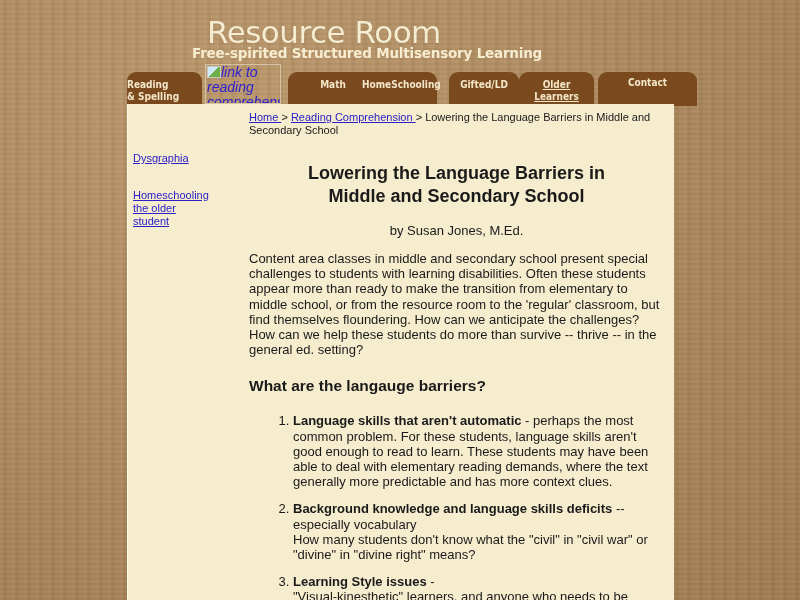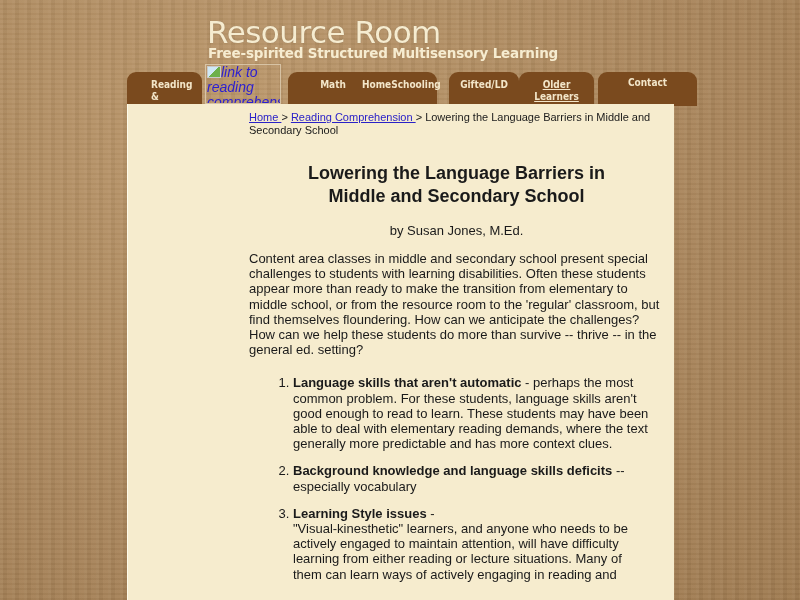--- a/index.html
+++ b/index.html
@@ -13,33 +13,33 @@
     font-family:"Liberation Sans", sans-serif;
     position:relative;
   }
   .brand-title {
     position:absolute; left:207px; top:14px;
     font-family:"DejaVu Sans", sans-serif; font-weight:normal;
     font-size:31px; color:#f6ecd0; letter-spacing:-0.5px;
     text-shadow:0 0 1px rgba(0,0,0,0.25);
   }
   .brand-sub {
-    position:absolute; left:208px; top:45px;
+    position:absolute; left:192px; top:45px;
     font-family:"DejaVu Sans", sans-serif; font-weight:bold;
     font-size:13.5px; color:#f6ecd0; letter-spacing:-0.2px;
   }
   .tab {
     position:absolute; top:72px; height:34px;
     background:#7a4a1e; border-radius:9px 9px 0 0;
     color:#f3e6c9; font-family:"DejaVu Sans Condensed","DejaVu Sans", sans-serif;
     font-weight:bold; font-size:10px; text-align:center;
     box-sizing:border-box; padding-top:7px; line-height:12px;
     text-decoration:none; cursor:pointer;
   }
-  .tab.left-align { text-align:left; padding-left:24px; }
+  .tab.left-align { text-align:left; padding-left:0; }
   .img-link {
     position:absolute; left:205px; top:64px; width:76px; height:40px;
     border:1px solid rgba(230,215,190,0.7); overflow:hidden;
     color:#2b1fd0; font-style:italic; font-size:14px; line-height:15px;
     box-sizing:border-box; padding-left:1px;
   }
   .img-link .broken {
     display:inline-block; width:14px; height:12px; vertical-align:-1px;
     background:linear-gradient(135deg, #cfe8f5 0 50%, #6db04a 50% 100%);
     border:1px solid #c9c9c9; box-sizing:border-box;
@@ -77,37 +77,43 @@
   <span class="broken"></span><span>link to reading comprehension</span>
 </a>
 
 <a class="tab" style="left:288px;width:90px;">Math</a>
 <a class="tab" style="left:362px;width:75px;">HomeSchooling</a>
 <a class="tab" style="left:449px;width:70px;">Gifted/LD</a>
 <a class="tab" style="left:519px;width:75px;text-decoration:underline;">Older Learners</a>
 <a class="tab" style="left:598px;width:99px;padding-top:5px;">Contact</a>
 
 <div class="panel">
+  <div class="sidebar">
+    <a>Dysgraphia</a>
+    <a class="item2" style="width:80px;">Homeschooling the older student</a>
+  </div>
 
   <div class="main">
     <div class="crumb">
       <a>Home </a><span> &gt; </span><a>Reading Comprehension </a><span> &gt; </span><span>Lowering the Language Barriers in Middle and Secondary School</span>
     </div>
 
     <h1 style="padding:0 30px;">Lowering the Language Barriers in Middle and Secondary School</h1>
     <div class="byline">by Susan Jones, M.Ed.</div>
     <p class="intro" style="margin-bottom:0;">Content area classes in middle and secondary school present special challenges to students with learning disabilities. Often these students appear more than ready to make the transition from elementary to middle school, or from the resource room to the 'regular' classroom, but find themselves floundering. How can we anticipate the challenges? How can we help these students do more than survive -- thrive -- in the general ed. setting?</p>
 
+    <h2>What are the langauge barriers?</h2>
 
     <ol>
       <li>
         <b>Language skills that aren't automatic</b><span> - perhaps the most common problem. For these students, language skills aren't good enough to read to learn. These students may have been able to deal with elementary reading demands, where the text generally more predictable and has more context clues.</span>
       </li>
       <li>
         <b>Background knowledge and language skills deficits</b><span> -- especially vocabulary</span><br>
+        <span>How many students don't know what the "civil" in "civil war" or "divine" in "divine right" means?</span>
       </li>
       <li>
         <b>Learning Style issues</b><span> -</span><br>
         <span>"Visual-kinesthetic" learners, and anyone who needs to be actively engaged to maintain attention, will have difficulty learning from either reading or lecture situations. Many of them can learn ways of actively engaging in reading and</span>
       </li>
     </ol>
   </div>
 </div>
 
 </body></html>

